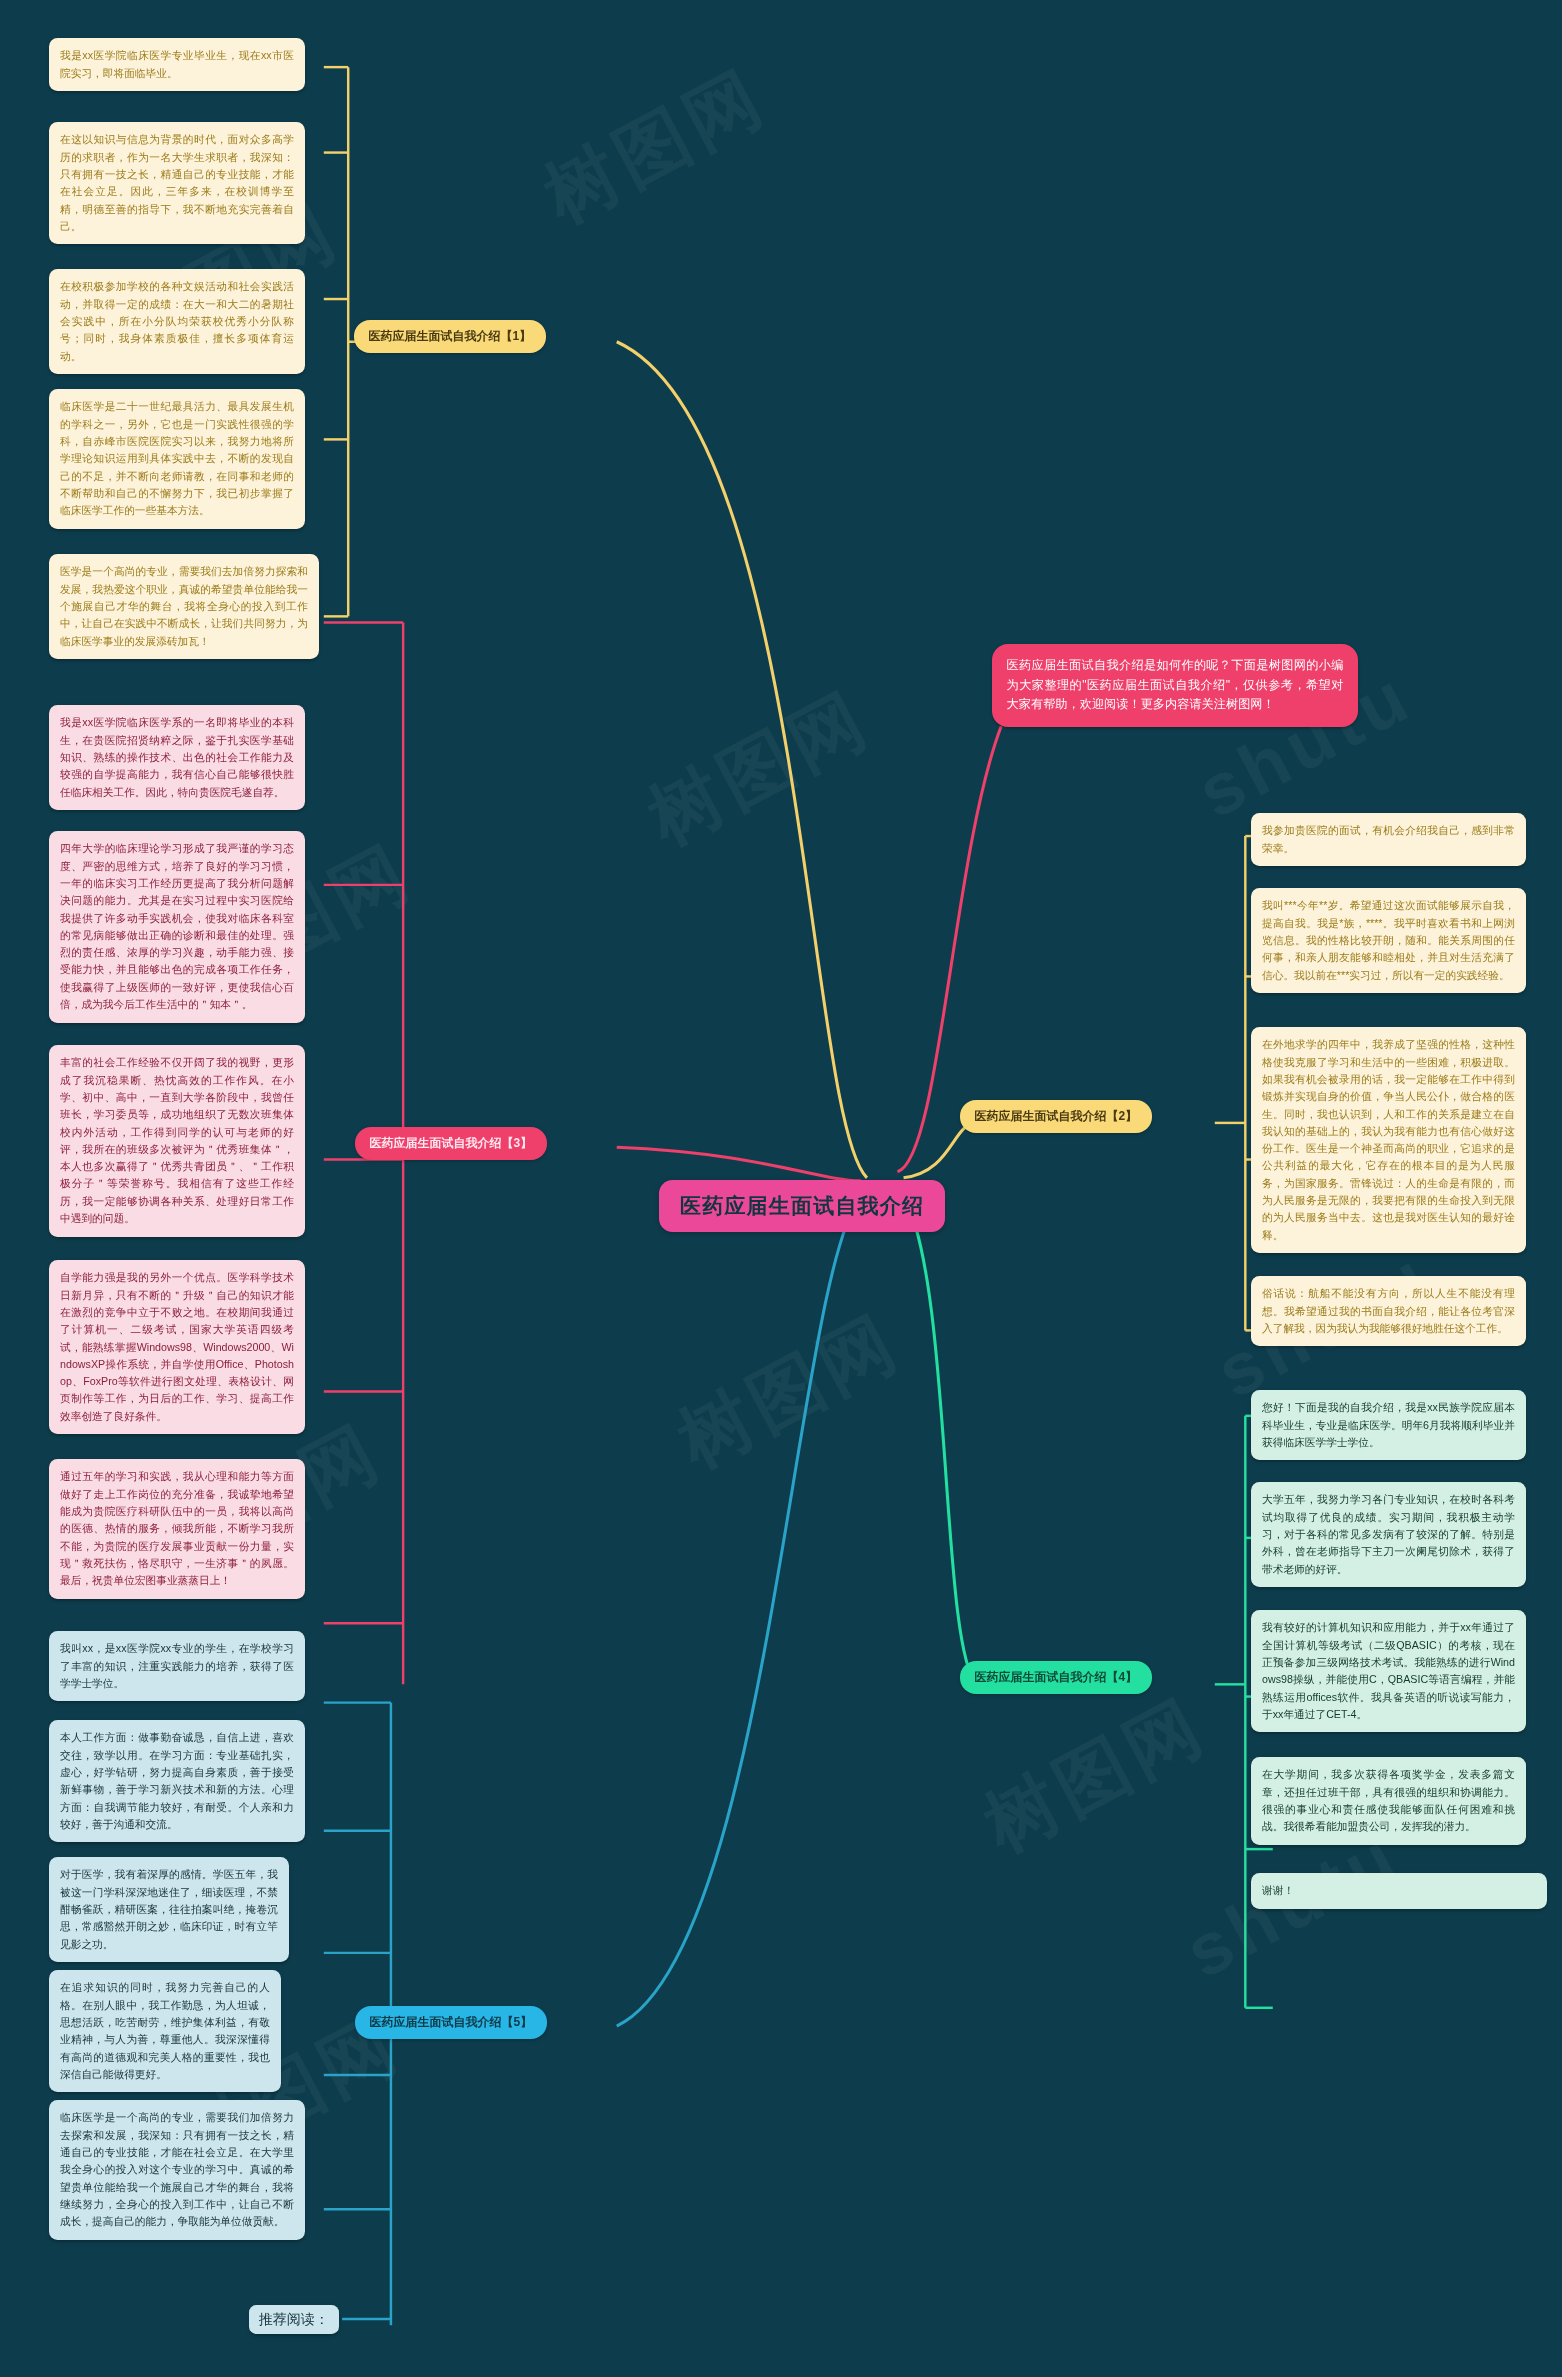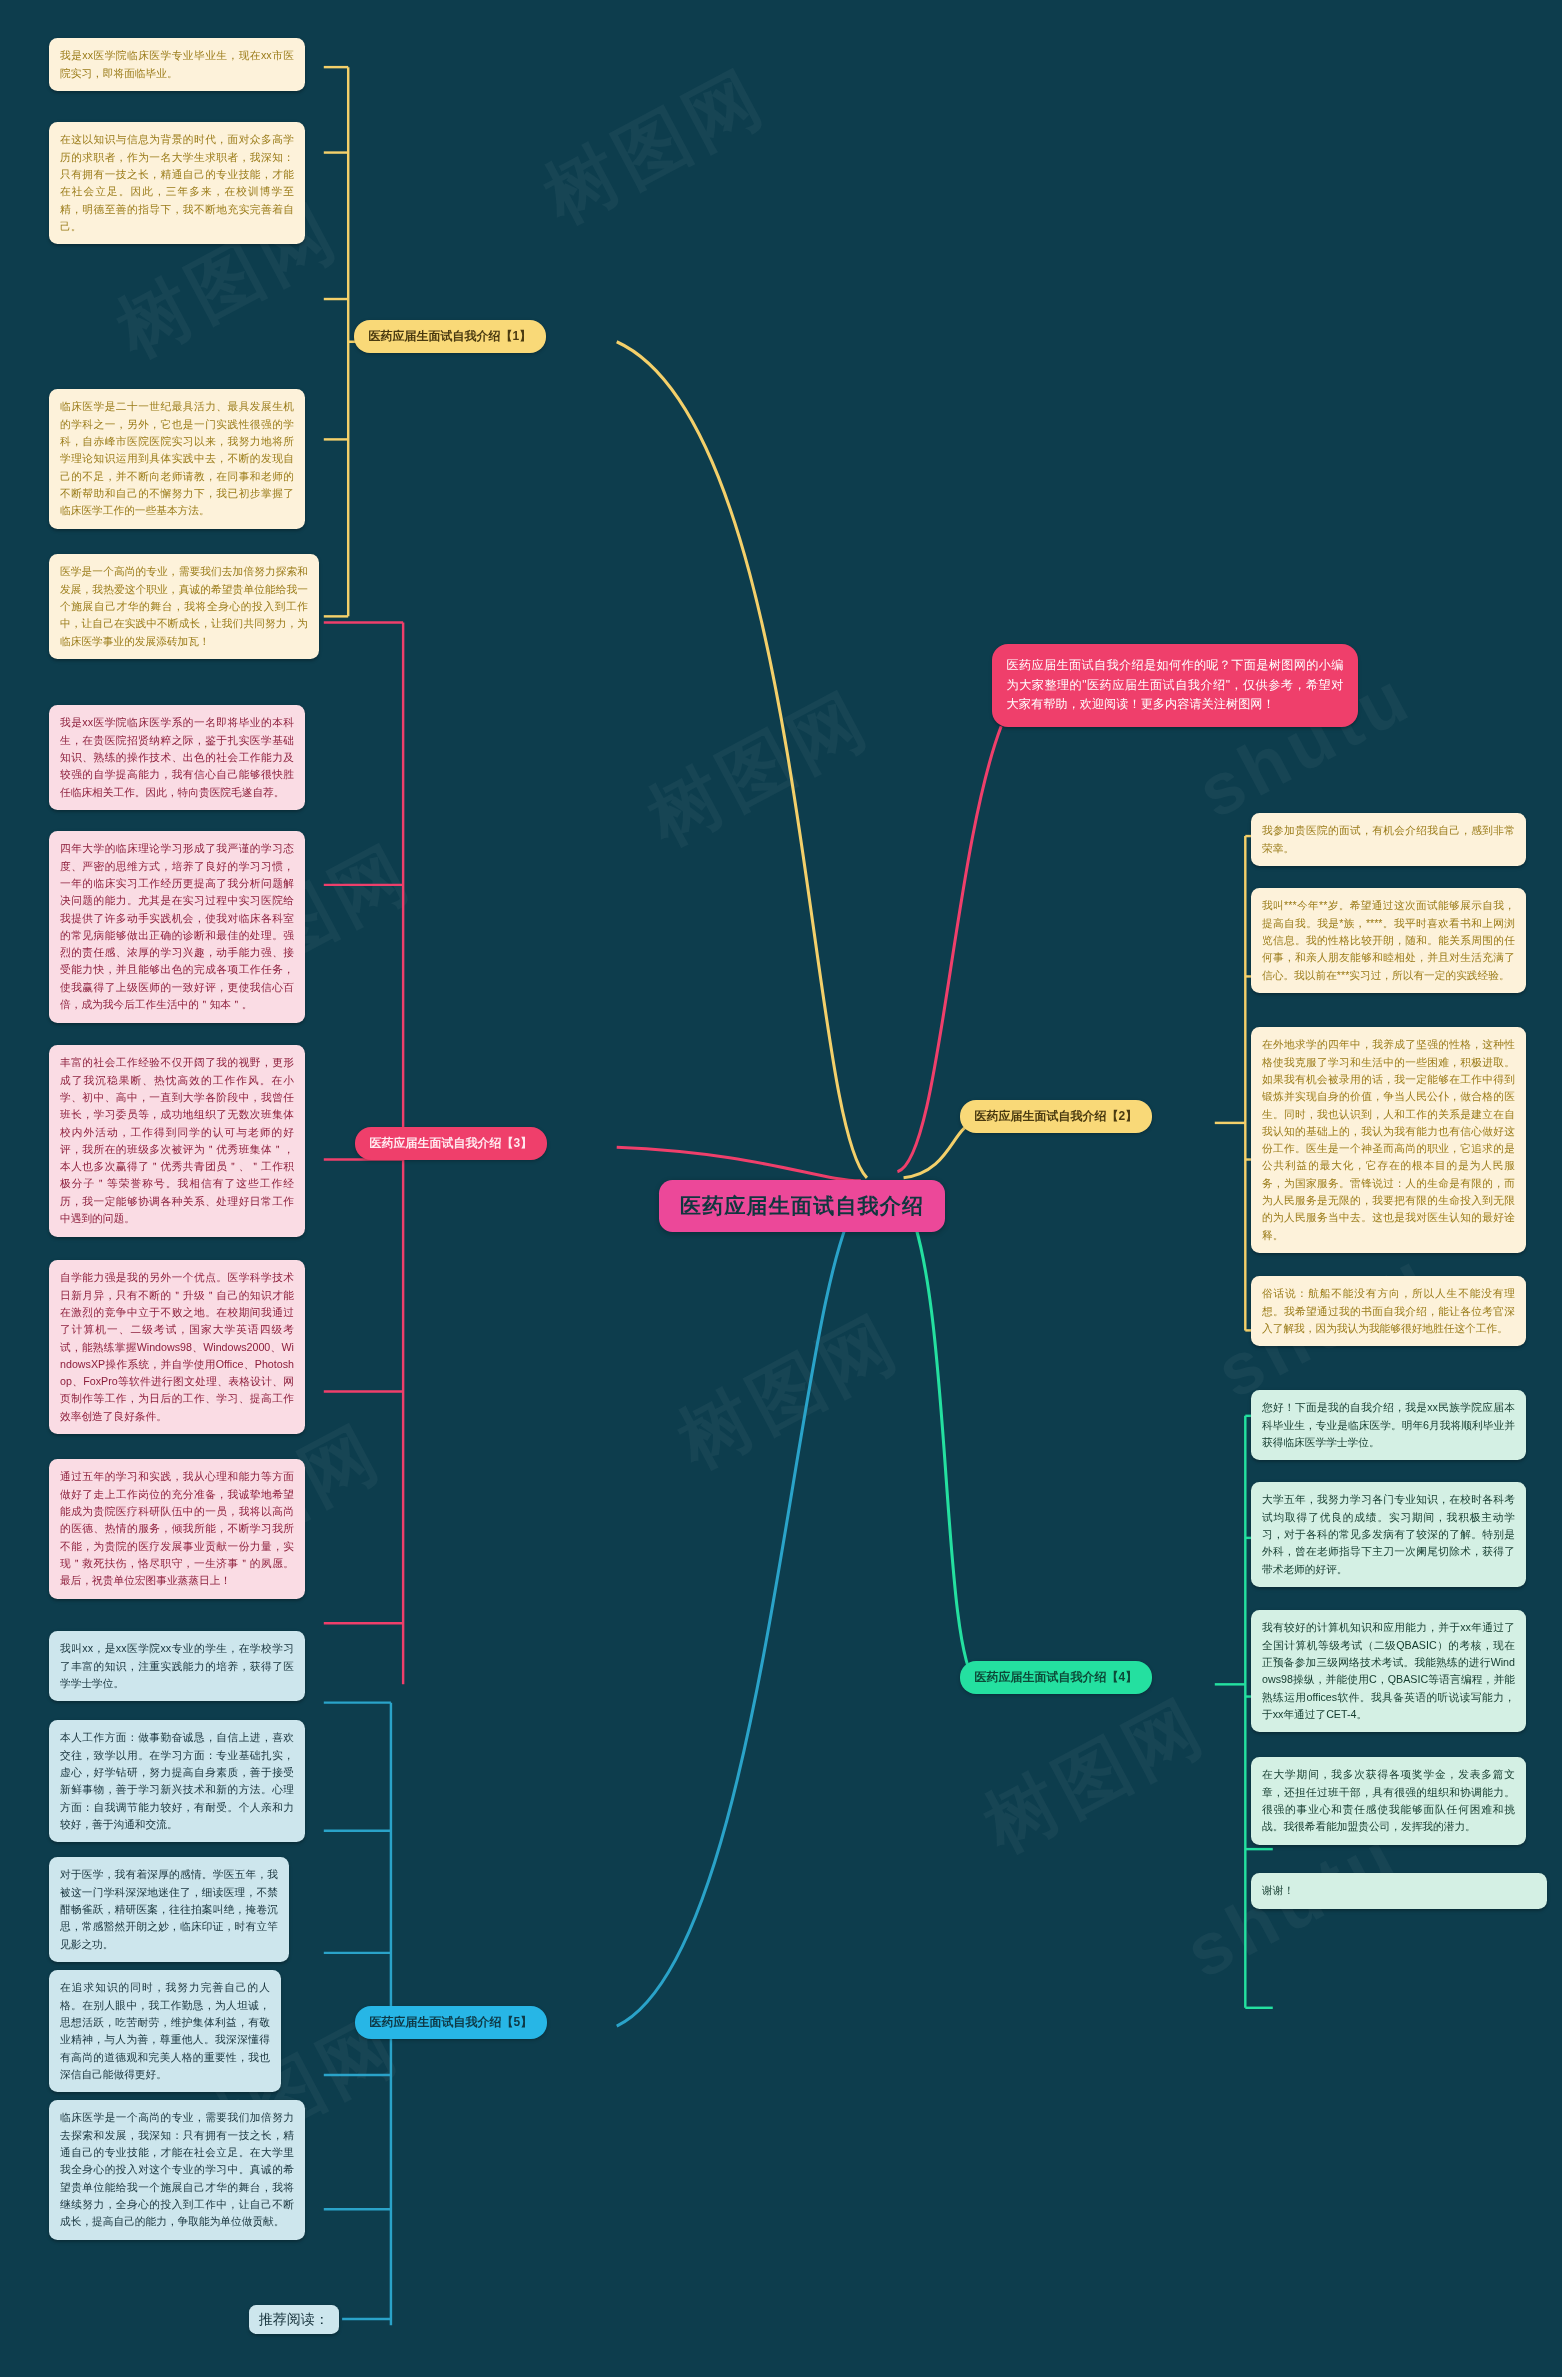--- a/index.html
+++ b/index.html
@@ -125,20 +125,21 @@
   </svg>
 
   <div class="node central" style="left:659px;top:1151px;">医药应届生面试自我介绍</div>
 
   <div class="node leaf rose" style="left:992px;top:644px;width:366px;">医药应届生面试自我介绍是如何作的呢？下面是树图网的小编为大家整理的"医药应届生面试自我介绍"，仅供参考，希望对大家有帮助，欢迎阅读！更多内容请关注树图网！</div>
 
   <div class="node branch b1" style="left:354px;top:320px;">医药应届生面试自我介绍【1】</div>
 
   <div class="node leaf cream" style="left:49px;top:38px;width:256px;">我是xx医学院临床医学专业毕业生，现在xx市医院实习，即将面临毕业。</div>
   <div class="node leaf cream" style="left:49px;top:122px;width:256px;">在这以知识与信息为背景的时代，面对众多高学历的求职者，作为一名大学生求职者，我深知：只有拥有一技之长，精通自己的专业技能，才能在社会立足。因此，三年多来，在校训博学至精，明德至善的指导下，我不断地充实完善着自己。</div>
+  <div class="node leaf cream" style="left:49px;top:269px;width:256px;">在校积极参加学校的各种文娱活动和社会实践活动，并取得一定的成绩：在大一和大二的暑期社会实践中，所在小分队均荣获校优秀小分队称号；同时，我身体素质极佳，擅长多项体育运动。</div>
   <div class="node leaf cream" style="left:49px;top:389px;width:256px;">临床医学是二十一世纪最具活力、最具发展生机的学科之一，另外，它也是一门实践性很强的学科，自赤峰市医院医院实习以来，我努力地将所学理论知识运用到具体实践中去，不断的发现自己的不足，并不断向老师请教，在同事和老师的不断帮助和自己的不懈努力下，我已初步掌握了临床医学工作的一些基本方法。</div>
   <div class="node leaf cream" style="left:49px;top:554px;width:270px;">医学是一个高尚的专业，需要我们去加倍努力探索和发展，我热爱这个职业，真诚的希望贵单位能给我一个施展自己才华的舞台，我将全身心的投入到工作中，让自己在实践中不断成长，让我们共同努力，为临床医学事业的发展添砖加瓦！</div>
 
   <div class="node branch b3" style="left:355px;top:1127px;">医药应届生面试自我介绍【3】</div>
 
   <div class="node leaf pink" style="left:49px;top:705px;width:256px;">我是xx医学院临床医学系的一名即将毕业的本科生，在贵医院招贤纳粹之际，鉴于扎实医学基础知识、熟练的操作技术、出色的社会工作能力及较强的自学提高能力，我有信心自己能够很快胜任临床相关工作。因此，特向贵医院毛遂自荐。</div>
   <div class="node leaf pink" style="left:49px;top:831px;width:256px;">四年大学的临床理论学习形成了我严谨的学习态度、严密的思维方式，培养了良好的学习习惯，一年的临床实习工作经历更提高了我分析问题解决问题的能力。尤其是在实习过程中实习医院给我提供了许多动手实践机会，使我对临床各科室的常见病能够做出正确的诊断和最佳的处理。强烈的责任感、浓厚的学习兴趣，动手能力强、接受能力快，并且能够出色的完成各项工作任务，使我赢得了上级医师的一致好评，更使我信心百倍，成为我今后工作生活中的＂知本＂。</div>
   <div class="node leaf pink" style="left:49px;top:1045px;width:256px;">丰富的社会工作经验不仅开阔了我的视野，更形成了我沉稳果断、热忱高效的工作作风。在小学、初中、高中，一直到大学各阶段中，我曾任班长，学习委员等，成功地组织了无数次班集体校内外活动，工作得到同学的认可与老师的好评，我所在的班级多次被评为＂优秀班集体＂，本人也多次赢得了＂优秀共青团员＂、＂工作积极分子＂等荣誉称号。我相信有了这些工作经历，我一定能够协调各种关系、处理好日常工作中遇到的问题。</div>
   <div class="node leaf pink" style="left:49px;top:1260px;width:256px;">自学能力强是我的另外一个优点。医学科学技术日新月异，只有不断的＂升级＂自己的知识才能在激烈的竞争中立于不败之地。在校期间我通过了计算机一、二级考试，国家大学英语四级考试，能熟练掌握Windows98、Windows2000、WindowsXP操作系统，并自学使用Office、Photoshop、FoxPro等软件进行图文处理、表格设计、网页制作等工作，为日后的工作、学习、提高工作效率创造了良好条件。</div>
   <div class="node leaf pink" style="left:49px;top:1459px;width:256px;">通过五年的学习和实践，我从心理和能力等方面做好了走上工作岗位的充分准备，我诚挚地希望能成为贵院医疗科研队伍中的一员，我将以高尚的医德、热情的服务，倾我所能，不断学习我所不能，为贵院的医疗发展事业贡献一份力量，实现＂救死扶伤，恪尽职守，一生济事＂的夙愿。最后，祝贵单位宏图事业蒸蒸日上！</div>

